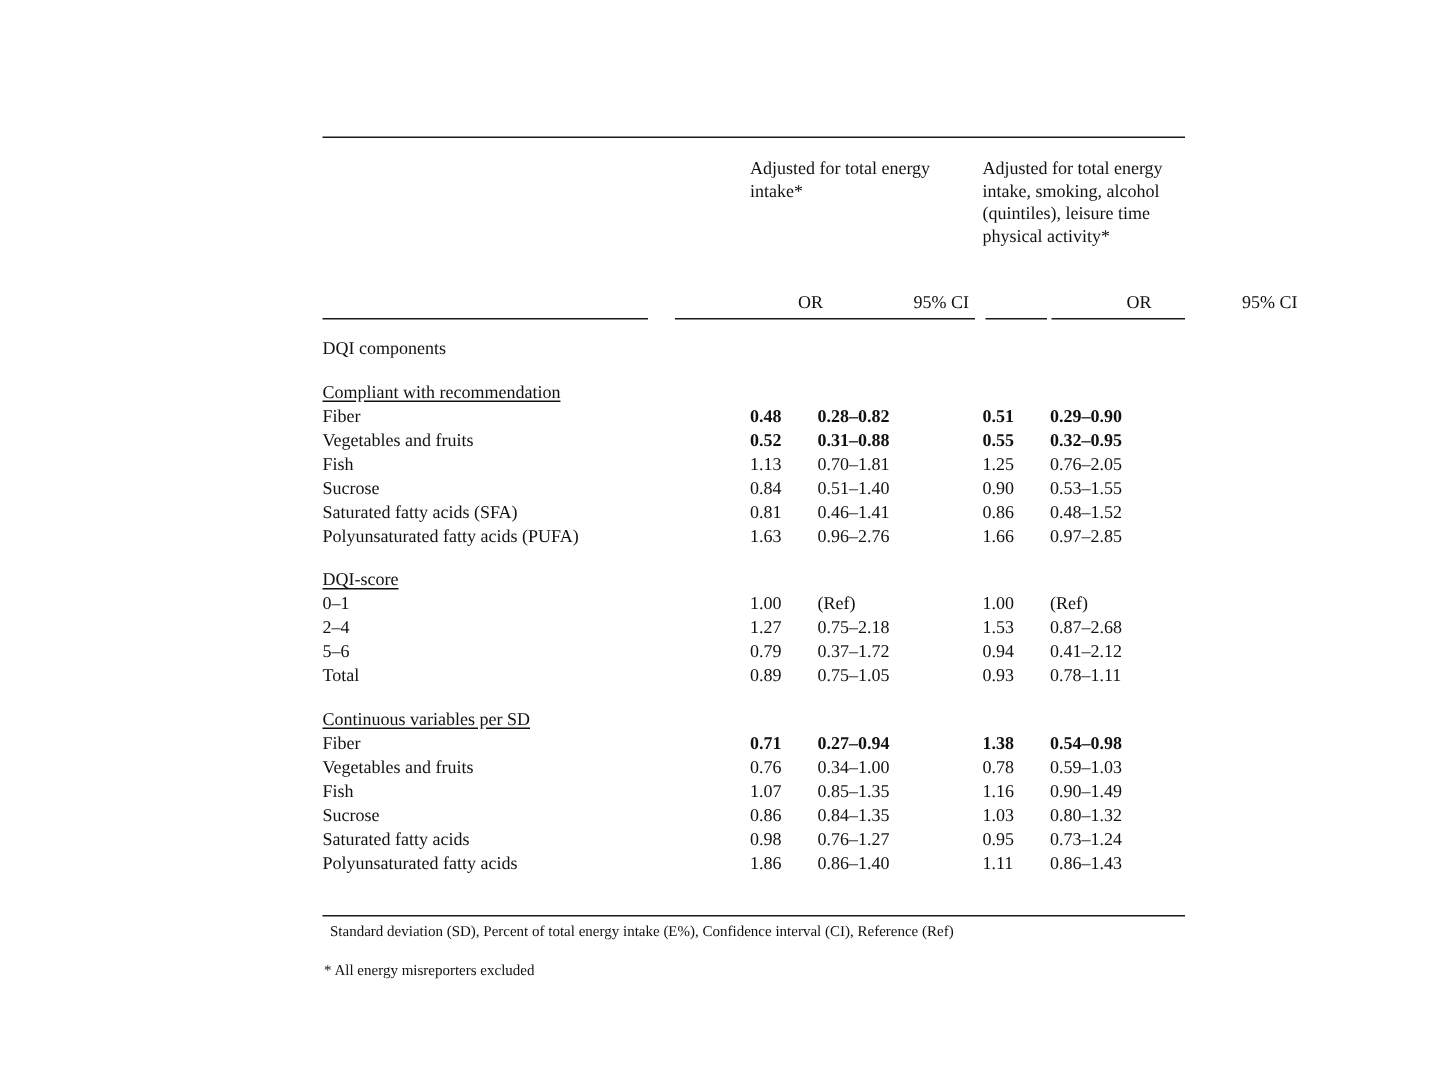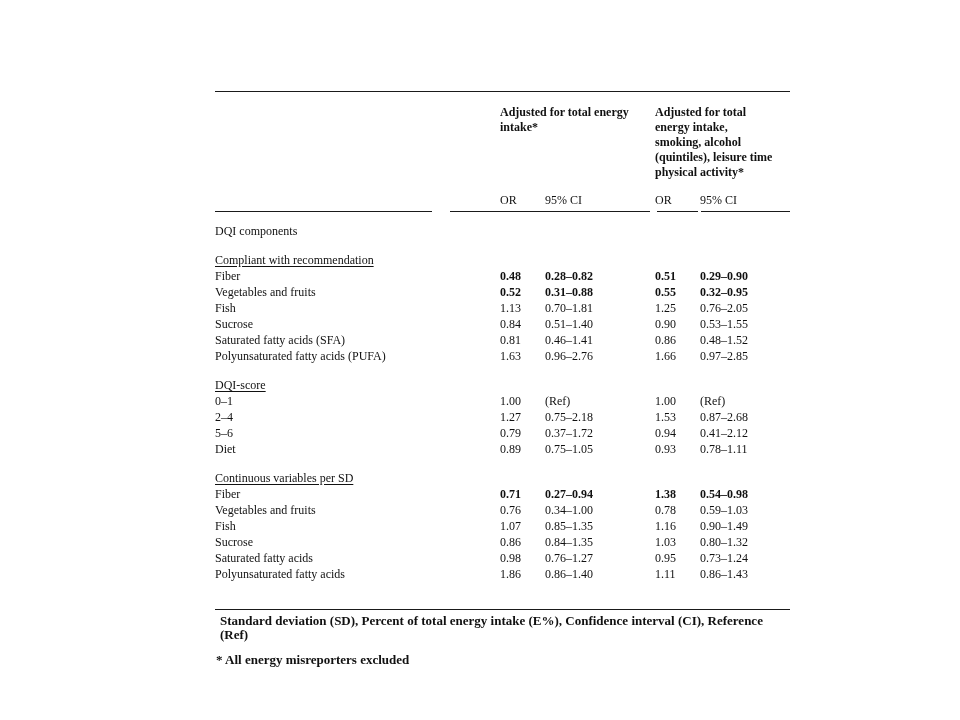--- a/index.html
+++ b/index.html
@@ -9,42 +9,42 @@
   .doc { position:absolute; left:215px; top:84px; width:575px; font-size:12px; }
 
   
   .caption { line-height:13px; letter-spacing:0.1px; }
   .caption b { font-weight:bold; }
   .rule-full { height:0; border-top:1.4px solid #1a1a1a; }
   .rule-title { margin-top:7px; }
 
   
   .head-groups { margin-top:13px; display:grid; grid-template-columns:285px 155px 135px; }
-  .head-groups .grp { line-height:15px; padding-right:14px;font-weight:bold; }
-  .head-cols { margin-top:13px; display:grid; grid-template-columns:285px 45px 110px 45px 90px; }
+  .head-groups .grp { line-height:15px; padding-right:14px; }
+  .head-cols { margin-top:29px; display:grid; grid-template-columns:285px 45px 110px 45px 90px;gap:32px; }
   .head-cols .col-lab { line-height:15px; }
   .head-rule { margin-top:3px; display:flex; }
   .head-rule .seg { height:0; border-top:1.4px solid #1a1a1a; }
   .seg1 { width:217px; }
   .seg2 { width:200px; margin-left:18px; }
   .seg3 { width:41px;  margin-left:7px; }
   .seg4 { width:89px;  margin-left:3px; }
 
   
   table.data { margin-top:11px; border-collapse:collapse; table-layout:fixed; width:575px; }
   table.data td { padding:0; line-height:16px; vertical-align:top; font-size:12px; }
   td.label { padding-left:27px; }
   td.intro, td.heading { padding-left:2px;margin-left:17px; }
   .heading span { text-decoration:underline; text-underline-offset:2px; }
   tr.spacer td { height:13px; line-height:13px; }
   tr.bold td.num { font-weight:bold; }
 
   
   .rule-foot { margin-top:27px; }
-  .footnotes { margin-top:4px; font-size:13px; line-height:13.5px;font-weight:bold; }
+  .footnotes { margin-top:4px; font-size:10px; line-height:13.5px; }
   .fn1 { padding-left:5px; }
   .fn2 { padding-left:1px;margin-top:12px; }
 </style>
 </head>
 <body>
 
 <div class="doc">
 
 
   <div class="rule-full rule-title"></div>
@@ -165,21 +165,21 @@
 
   <tr>
     <td class="label">5–6</td>
     <td class="num">0.79</td>
     <td class="num">0.37–1.72</td>
     <td class="num">0.94</td>
     <td class="num">0.41–2.12</td>
   </tr>
 
   <tr>
-    <td class="label">Diet</td>
+    <td class="label">Total</td>
     <td class="num">0.89</td>
     <td class="num">0.75–1.05</td>
     <td class="num">0.93</td>
     <td class="num">0.78–1.11</td>
   </tr>
 
   <tr class="spacer">
           <td colspan="5"></td>
         </tr>
 

